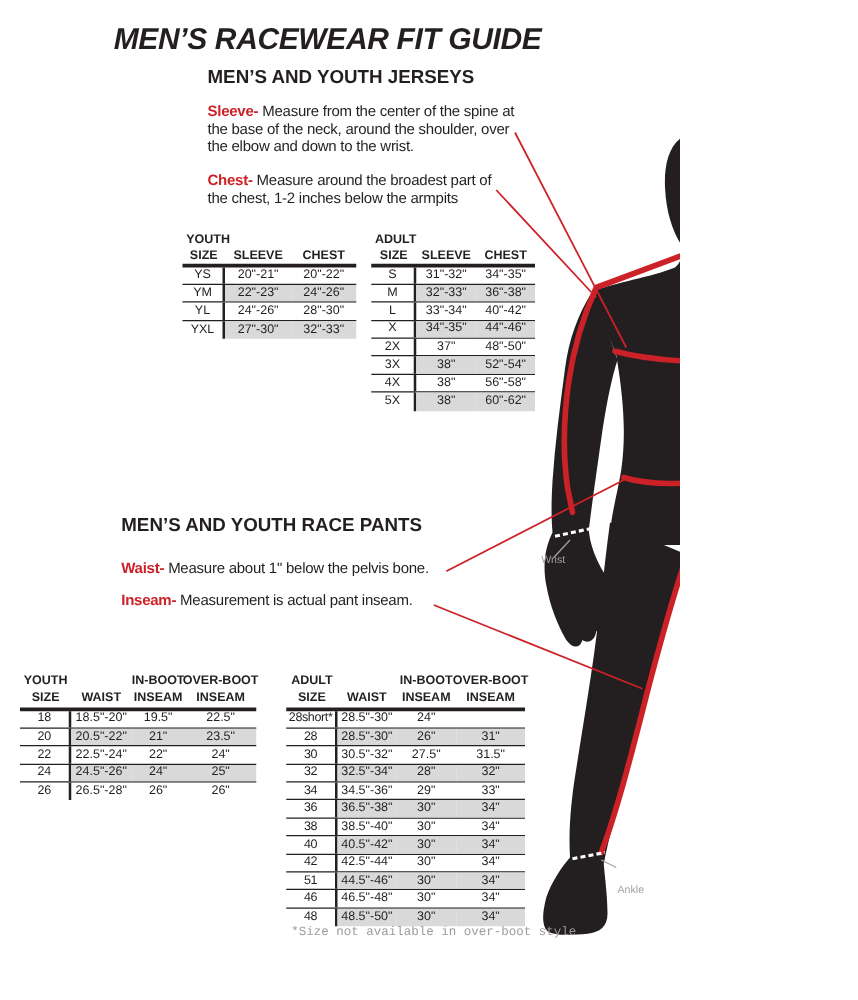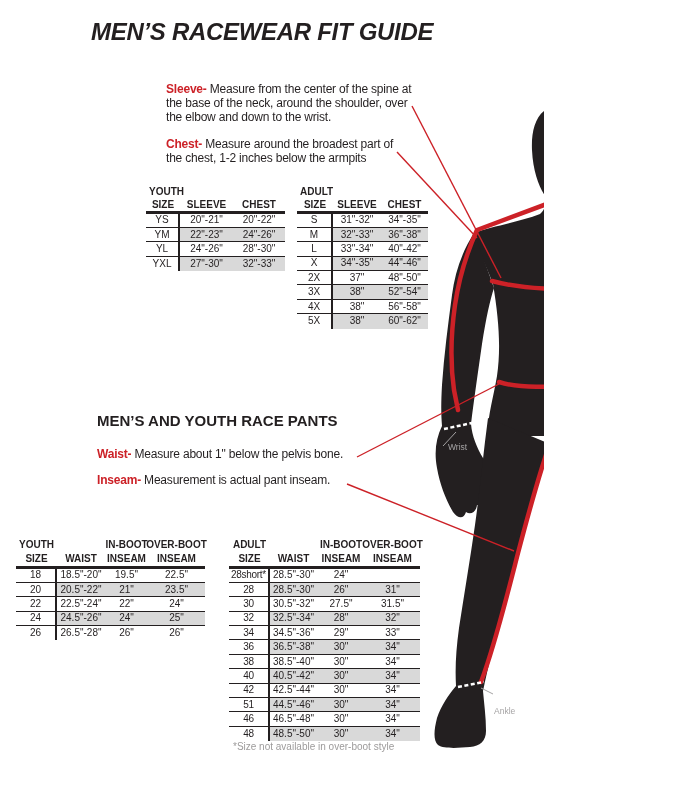--- a/index.html
+++ b/index.html
@@ -15,23 +15,23 @@
   .section-heading{font-size:15px; font-weight:bold; white-space:nowrap;}
   .jerseys-heading{left:166px; top:53px;}
   .pants-heading{left:97px; top:412px;}
   .para{font-size:12px; line-height:14px; letter-spacing:-0.2px;}
   .para .red-label{color:#cc2127; font-weight:bold;}
   .sleeve-para{left:166px; top:82px; width:260px;}
   .chest-para{left:166px; top:137px; width:238px;}
   .waist-para{left:97px; top:447px; white-space:nowrap;}
   .inseam-para{left:97px; top:473px; white-space:nowrap;}
   .fig-label{font-size:8.5px; color:#a5a3a4; white-space:nowrap;}
-  .wrist-label{left:448px; top:442px;}
+  .wrist-label{left:433px; top:442px;}
   .ankle-label{left:494px; top:689px;margin-top:17px;}
-  .footnote{left:233px; top:741px; font-size:10px; color:#9d9b9b; white-space:nowrap;}
+  .footnote{left:233px; top:741px; font-size:10px; color:#9d9b9b; white-space:nowrap;font-family:Liberation Mono, monospace;}
 
   
   .fit-table{position:absolute;}
   .t-row{display:grid; grid-template-columns:var(--cols);}
   .t-cell{display:flex; align-items:center; justify-content:center;
           font-size:10px; line-height:1; white-space:nowrap; height:100%;}
   .t-head{height:13px;}
   .t-head .t-cell{font-weight:bold;}
   .pants .t-head{height:14px;}
   .jersey .t-head-top .t-cell{justify-content:flex-start; padding-left:3px;}
@@ -148,20 +148,21 @@
 
     <line x1="444" y1="429" x2="472" y2="423" stroke="#ffffff" stroke-width="2.5" stroke-dasharray="4 2.5"></line>
     <line x1="458" y1="687" x2="484" y2="682" stroke="#ffffff" stroke-width="2.5" stroke-dasharray="4 2.5"></line>
 
     <line x1="443" y1="446" x2="456" y2="432" stroke="#a5a3a4" stroke-width="1"></line>
     <line x1="493" y1="694" x2="481" y2="688" stroke="#a5a3a4" stroke-width="1"></line>
   </svg>
 
   <div class="abs page-title">MEN’S RACEWEAR FIT GUIDE</div>
 
+  <div class="abs section-heading jerseys-heading">MEN’S AND YOUTH JERSEYS</div>
 
   <div class="abs para sleeve-para"><span class="red-label">Sleeve-</span> <span>Measure from the center of the spine at the base of the neck, around the shoulder, over the elbow and down to the wrist.</span></div>
 
   <div class="abs para chest-para"><span class="red-label">Chest-</span> <span>Measure around the broadest part of the chest, 1-2 inches below the armpits</span></div>
 
   <div class="abs section-heading pants-heading">MEN’S AND YOUTH RACE PANTS</div>
 
   <div class="abs para waist-para"><span class="red-label">Waist-</span> <span>Measure about 1" below the pelvis bone.</span></div>
 
   <div class="abs para inseam-para"><span class="red-label">Inseam-</span> <span>Measurement is actual pant inseam.</span></div>

